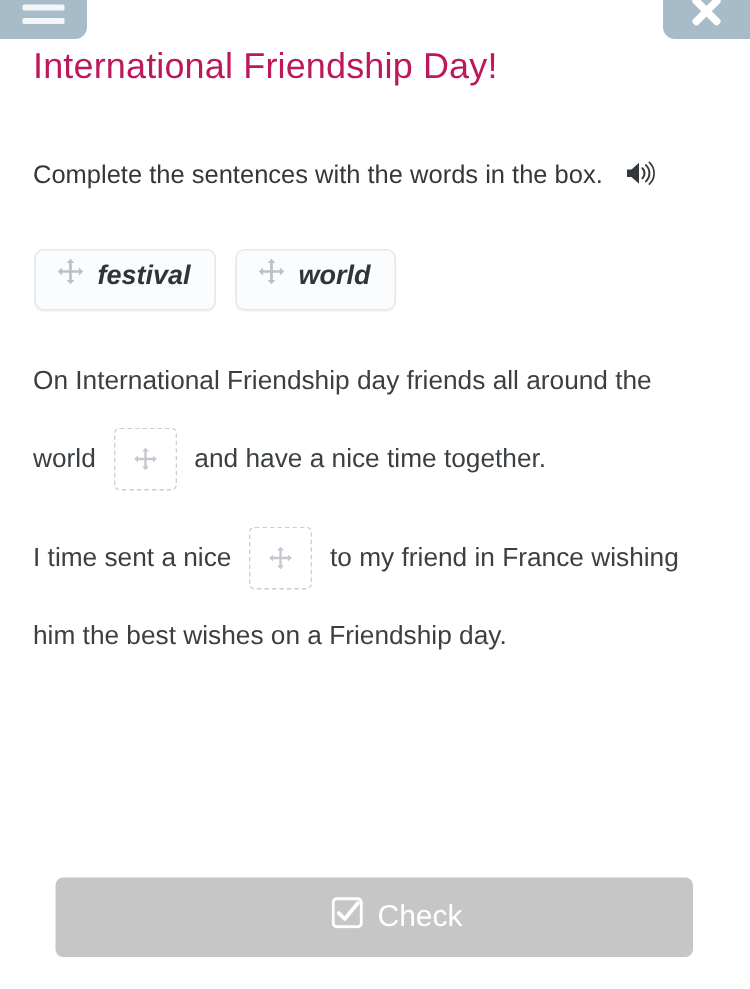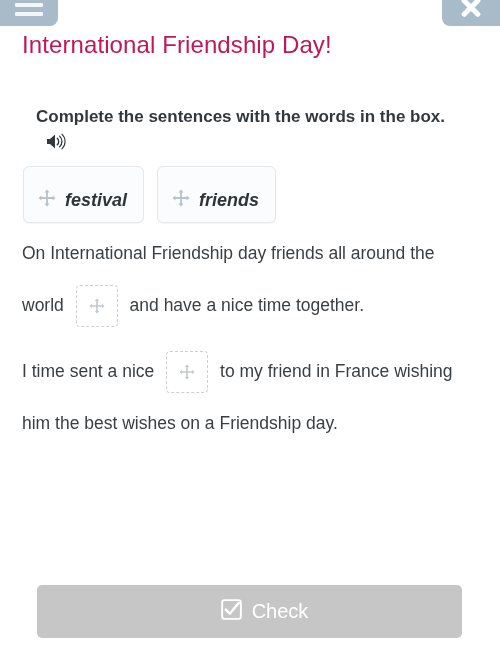--- a/index.html
+++ b/index.html
@@ -61,24 +61,24 @@
     left: 22px; top: 31px;
     font-size: 24px;
     color: #be185d;
     letter-spacing: 0.1px;
     white-space: nowrap;
   }
 
   
   #instruction-block {
     position: absolute;
-    left: 36px; top: 104px;
+    left: 22px; top: 104px;
     width: 432px;
     font-size: 17px;
-    font-weight: bold;
+    font-weight: normal;
     color: #33383d;
     line-height: 26px;
   }
   #speaker-icon {
     display: inline-block;
     vertical-align: -2px;
     margin-left: 10px;
   }
 
   
@@ -88,21 +88,21 @@
     display: flex;
     gap: 13px;
   }
   .chip {
     display: flex;
     align-items: center;
     gap: 9px;
     background: #fafcfd;
     border: 1px solid #e2e8ec;
     border-radius: 6px;
-    padding: 22px 16px 11px 14px;
+    padding: 5px 16px 11px 14px;
     box-shadow: 0 1px 1px rgba(0,0,0,0.04);
     cursor: move;
   }
   .chip-label {
     font-size: 18px;
     font-weight: bold;
     font-style: italic;
     color: #2f3438;
     white-space: nowrap;
   }
@@ -198,21 +198,21 @@
         </svg>
       </span>
       <span class="chip-label">festival</span>
     </div>
     <div class="chip">
       <span class="move-icon">
         <svg width="18" height="18" viewBox="0 0 18 18">
           <path d="M9 0.5 L11.6 3.4 H9.9 V8.1 H14.6 V6.4 L17.5 9 L14.6 11.6 V9.9 H9.9 V14.6 H11.6 L9 17.5 L6.4 14.6 H8.1 V9.9 H3.4 V11.6 L0.5 9 L3.4 6.4 V8.1 H8.1 V3.4 H6.4 Z" fill="#b7c2cb"></path>
         </svg>
       </span>
-      <span class="chip-label">friends</span>
+      <span class="chip-label">world</span>
     </div>
   </div>
 
   <div id="sentences">
 
     <div class="sentence">
       <span>On International Friendship day friends all around the world</span>
       <span class="dropzone">
         <svg width="16" height="16" viewBox="0 0 18 18">
           <path d="M9 0.5 L11.6 3.4 H9.9 V8.1 H14.6 V6.4 L17.5 9 L14.6 11.6 V9.9 H9.9 V14.6 H11.6 L9 17.5 L6.4 14.6 H8.1 V9.9 H3.4 V11.6 L0.5 9 L3.4 6.4 V8.1 H8.1 V3.4 H6.4 Z" fill="#c3c9ce"></path>

